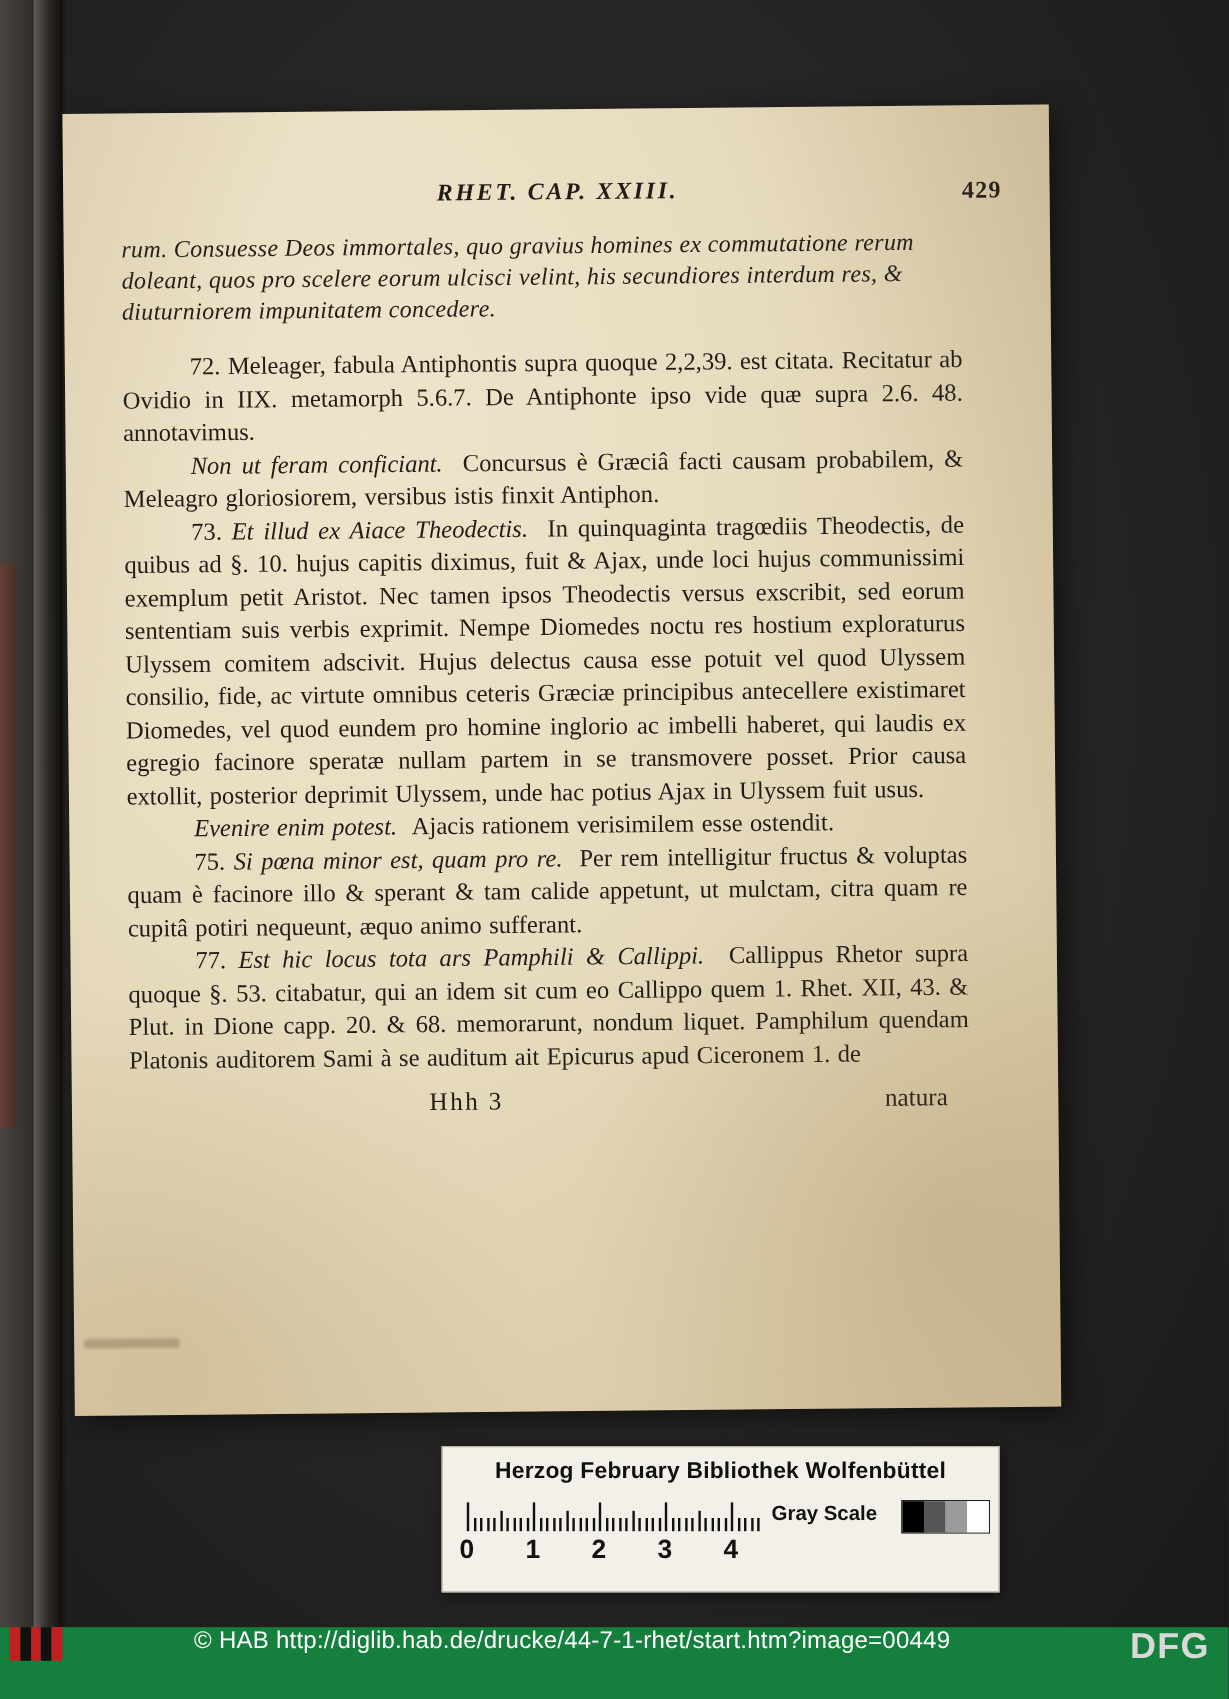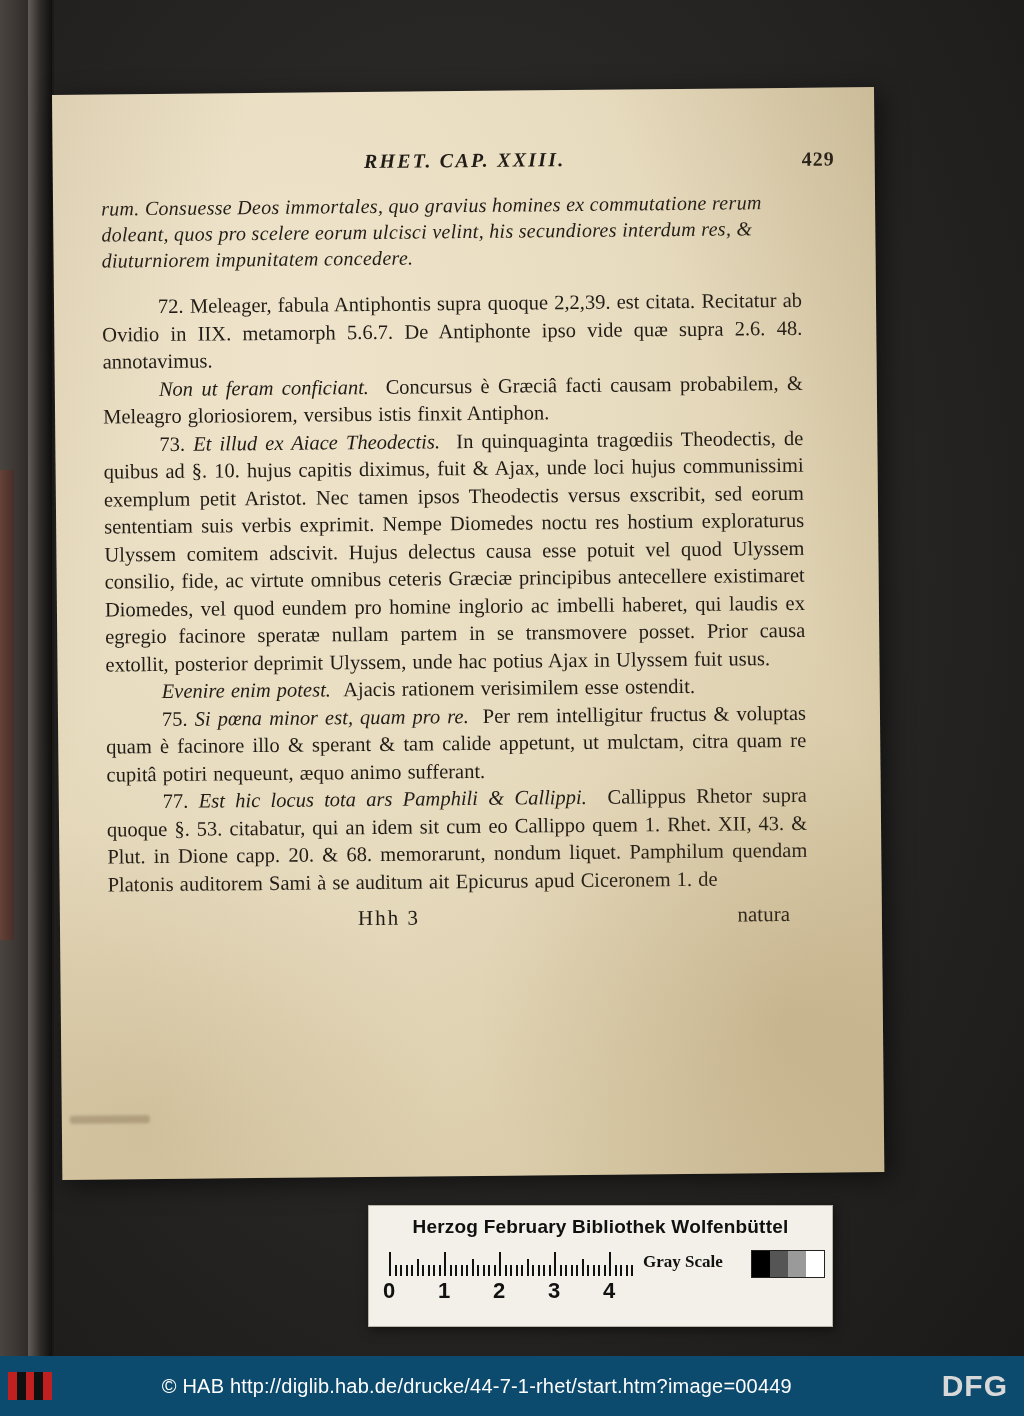--- a/index.html
+++ b/index.html
@@ -203,21 +203,21 @@
   }
   #ruler-nums span {
     position: absolute;
     top: 0;
     transform: translateX(-50%);
   }
   #grayscale-label {
     position: absolute;
     left: 262px;
     top: 2px;
-    font-family: Liberation Serif, serif;
+    font-family: Liberation Sans, sans-serif;
     font-size: 17px;
     font-weight: 700;
     color: #111;
   }
   #grayscale-patches {
     position: absolute;
     left: 370px;
     top: 0px;
     width: 72px;
     height: 26px;
@@ -226,23 +226,23 @@
   }
   #grayscale-patches div { flex: 1 1 auto; }
 
   
   #footer-bar {
     position: absolute;
     left: 0;
     bottom: 0;
     width: 1024px;
     height: 60px;
-    background: #0c4a6e;
+    background: #15803d;
     display: flex;
-    align-items: center;
+    align-items: flex-start;
   }
   #color-bars {
     width: 44px;
     height: 28px;
     margin-left: 8px;
     display: flex;
   }
   #color-bars div { flex: 1 1 auto; }
   #footer-credit {
     flex: 1 1 auto;

